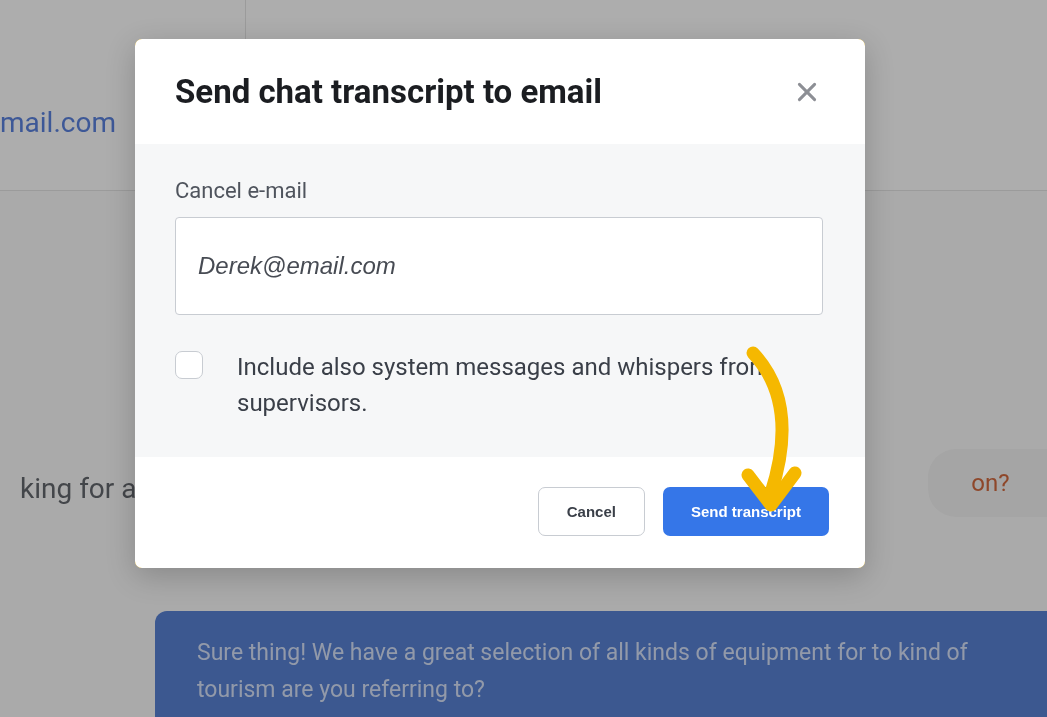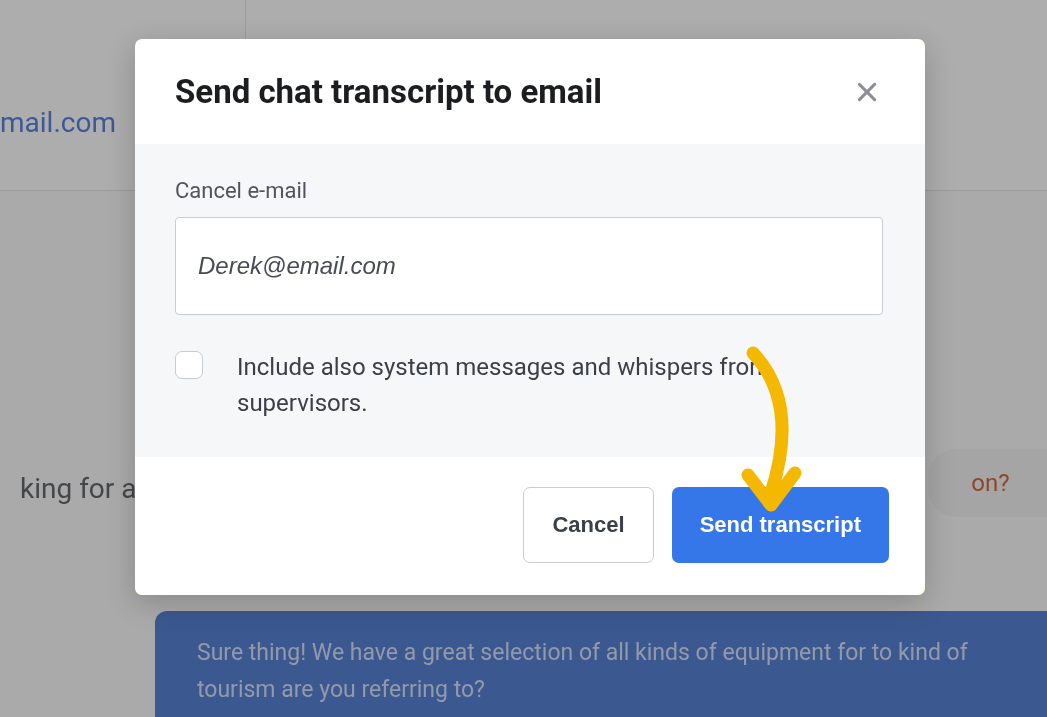--- a/index.html
+++ b/index.html
@@ -112,21 +112,21 @@
       left: 0;
       width: 100%;
       height: 100%;
       background: rgba(80, 80, 80, 0.45);
     }
     
     .modal {
       position: absolute;
       left: 135px;
       top: 39px;
-      width: 790px;
+      width: 730px;
       background: #eab308;
       border-radius: 7px;
       box-shadow: 0 8px 30px rgba(0,0,0,0.2);
       overflow: hidden;
     }
     
     .modal-header {
       padding: 33px 42px 33px 40px;
       display: flex;
       justify-content: space-between;
@@ -206,22 +206,22 @@
     .modal-footer {
       padding: 30px 36px 32px;
       display: flex;
       justify-content: flex-end;
       gap: 18px;
       background: #fff;
       position: relative;
     }
     
     .btn {
-      padding: 24px 28px;
-      font-size: 22px;
+      padding: 15px 28px;
+      font-size: 15px;
       font-weight: 600;
       border-radius: 7px;
       cursor: pointer;
       border: none;
     }
     
     .btn-cancel {
       background: #fff;
       color: #3a3f48;
       border: 1.5px solid #c8ccd2;

